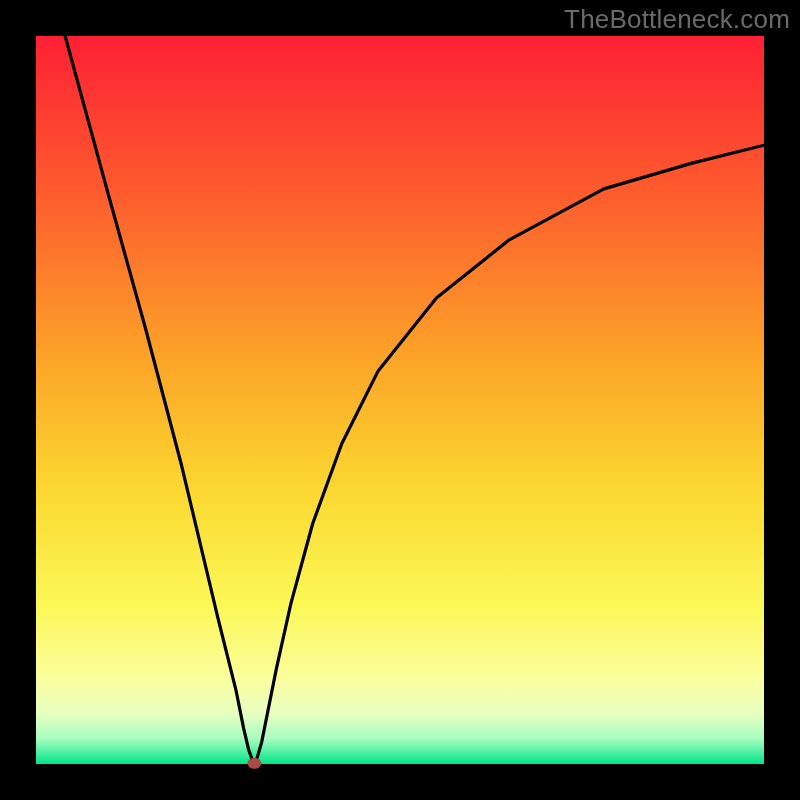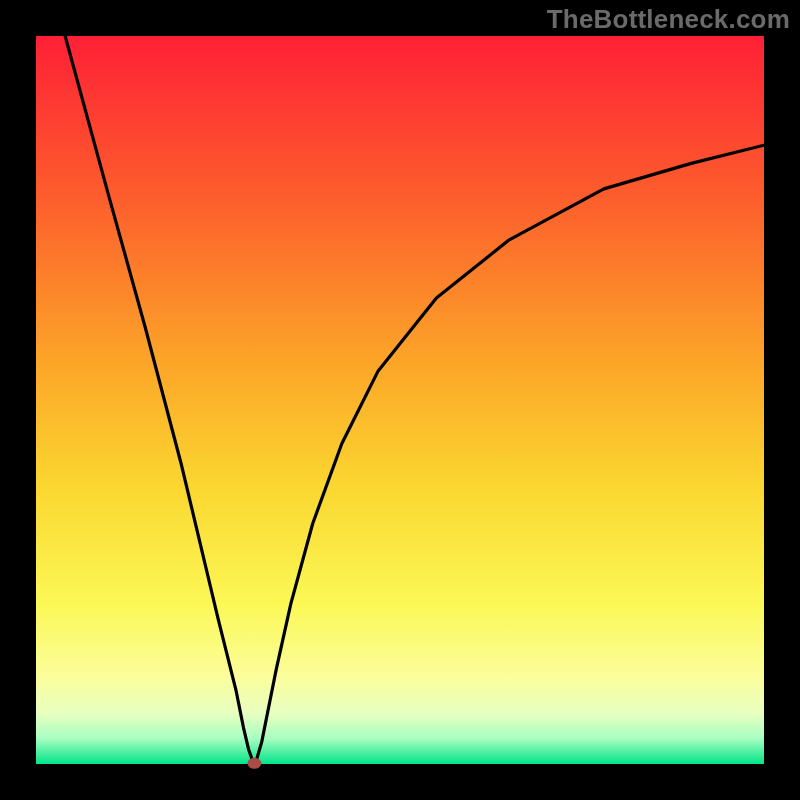--- a/index.html
+++ b/index.html
@@ -16,21 +16,21 @@
     width: 800px;
     height: 800px;
     background: #000;
   }
   .watermark {
     position: absolute;
     top: 4px;
     right: 10px;
     color: #6a6a6a;
     font-size: 26px;
-    font-weight: 700;
+    font-weight: 400;
     letter-spacing: 0.2px;
     user-select: none;
     text-align: right;
   }
   svg {
     display: block;
   }
 </style>
 </head>
 <body>

